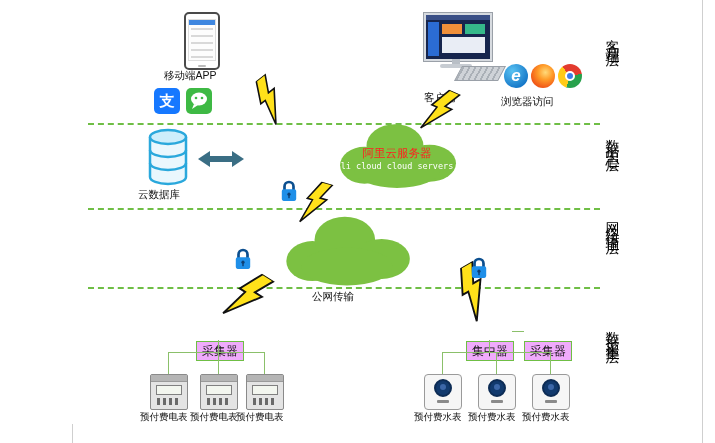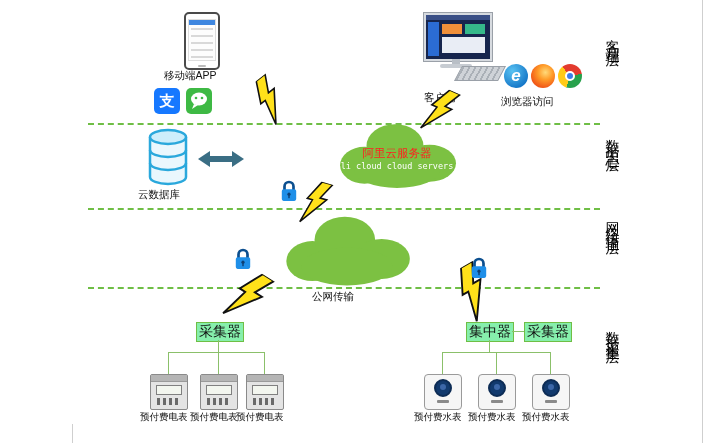--- a/index.html
+++ b/index.html
@@ -3,22 +3,22 @@
 <meta charset="utf-8">
 <style>
   html,body{margin:0;padding:0;background:#fff;}
   body{font-family:"Liberation Sans","DejaVu Sans",sans-serif;}
   .canvas{position:relative;width:715px;height:443px;background:#fff;overflow:hidden;}
   .abs{position:absolute;}
   .sep{position:absolute;height:0;border-top:2px dashed #6fbe45;}
   .vlabel{position:absolute;writing-mode:vertical-rl;font-size:14px;letter-spacing:5px;color:#000;}
   .lbl{position:absolute;font-size:10.5px;color:#111;text-align:left;}
   .gline{position:absolute;background:#8bc06a;}
-  .gbox{position:absolute;border:1px solid #6fbe45;background:#86efac;font-size:14px;color:#111;
-        display:flex;align-items:center;justify-content:center;}
+  .gbox{position:absolute;border:1px solid #6fbe45;background:#f0abfc;font-size:12px;color:#111;
+        display:flex;align-items:center;justify-content:center;margin-top:19px;}
   .bolt{position:absolute;}
   .cloud-wrap{position:absolute;}
   .cloud-wrap svg{position:absolute;left:0;top:0;width:100%;height:100%;}
   .cloud-text{position:absolute;width:100%;text-align:center;}
   
   .phone{position:absolute;left:184px;top:12px;width:32px;height:54px;background:#fff;
          border:2px solid #4a4a4a;border-radius:5px;}
   .p-screen{position:absolute;left:2px;right:2px;top:5px;bottom:7px;background:#fdfdfd;
             border:1px solid #ddd;}
   .p-head{height:5px;background:#3f87e0;}

